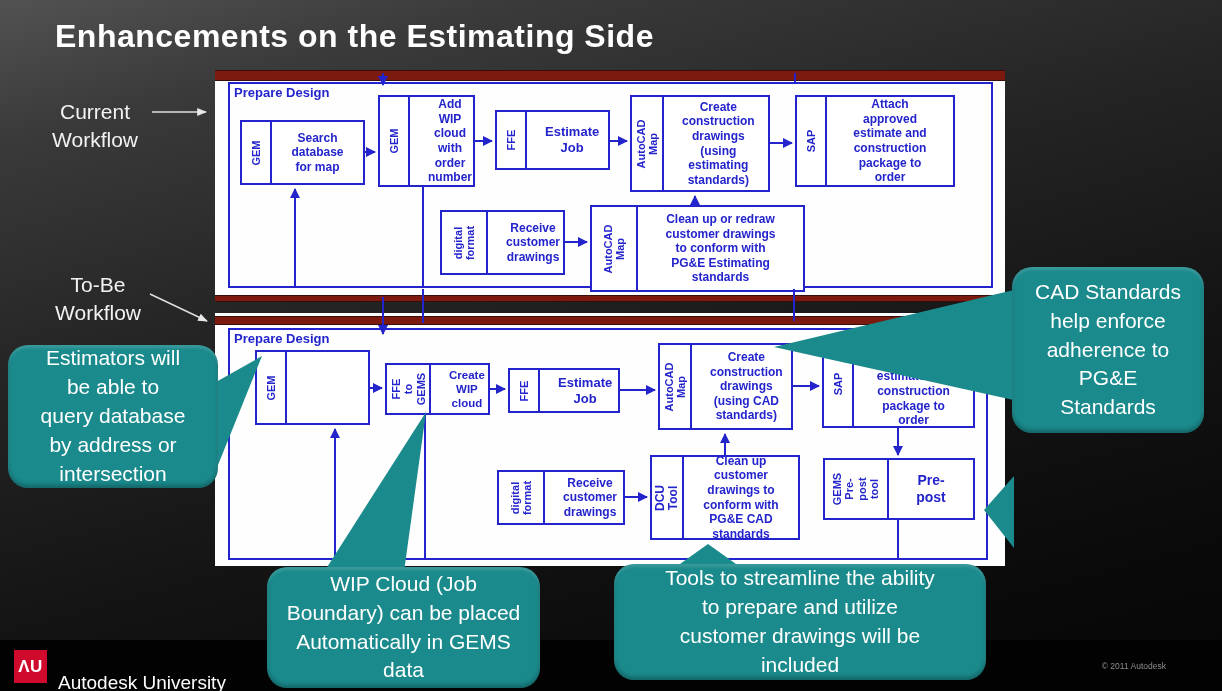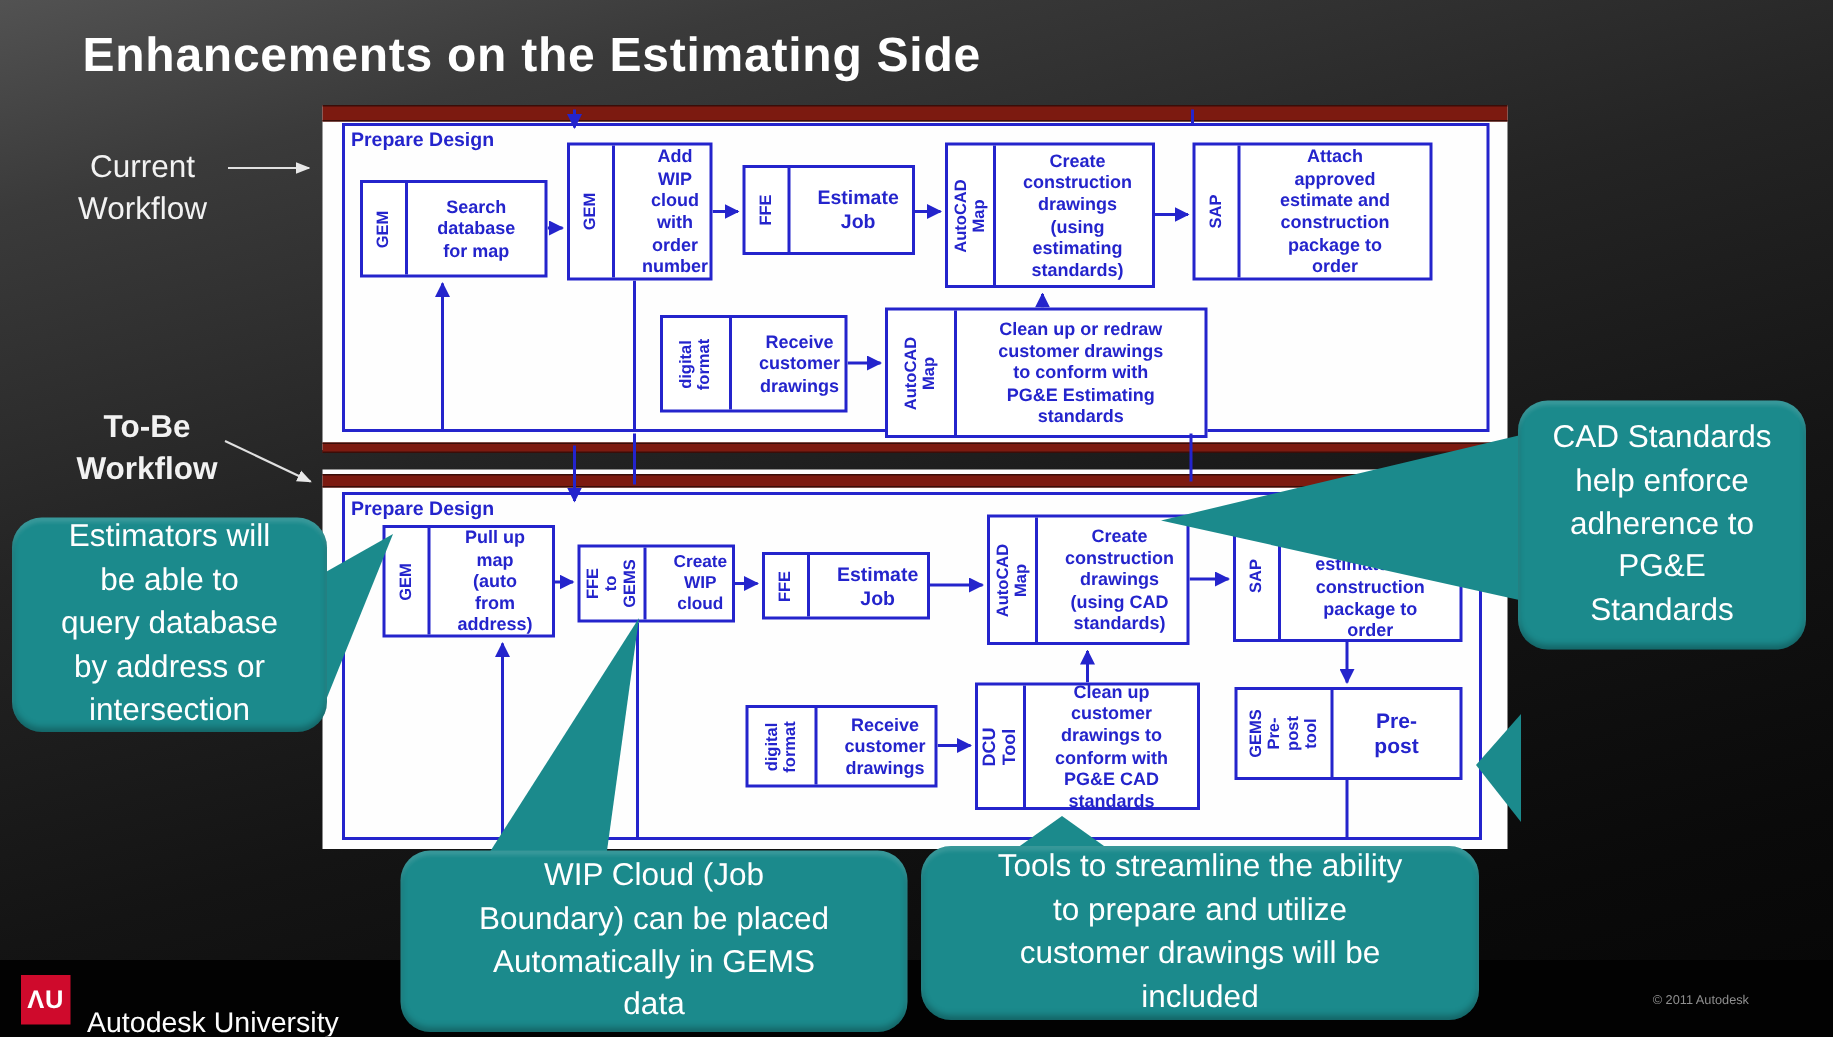--- a/index.html
+++ b/index.html
@@ -42,21 +42,21 @@
 </style>
 </head>
 <body>
 
 <div id="slide">
 
   <div class="title">Enhancements on the Estimating Side</div>
 
   <div class="wlabel pre" style="left:35px;top:98px;">Current
 Workflow</div>
-  <div class="wlabel pre" style="left:38px;top:271px;font-weight:bold;">To-Be
+  <div class="wlabel pre" style="left:38px;top:271px;">To-Be
 Workflow</div>
 
   <div class="panel" style="left:215px;top:70px;width:790px;height:230px;z-index:2;">
     <div class="maroonbar" style="top:0;height:9px;"></div>
     <div class="maroonbar" style="top:225px;height:5px;"></div>
 
     <svg class="psvg" width="790" height="230">
       <defs>
         <marker id="ab1" viewBox="0 0 10 10" refX="9" refY="5" markerWidth="5" markerHeight="5" orient="auto">
             <path d="M0,0L10,5L0,10Z" fill="#2424cc"></path>
@@ -174,24 +174,20 @@
     </svg>
 
     <div class="frame" style="left:13px;top:15px;width:756px;height:228px;">
       <div class="frame-label">Prepare Design</div>
     </div>
 
     <div class="box" style="left:40px;top:37px;width:115px;height:75px;">
       <div class="side" style="width:28px;">
           <span class="vtext">GEM</span>
         </div>
-      <div class="main">Pull up
-map (auto
-from
-address)</div>
     </div>
     <div class="box" style="left:170px;top:50px;width:105px;height:52px;">
       <div class="side" style="width:42px;">
           <span class="vtext">FFE to
 GEMS</span>
         </div>
       <div class="main" style="font-size:11.5px;">Create
 WIP
 cloud</div>
     </div>
@@ -283,21 +279,21 @@
   <div class="callout" style="left:8px;top:345px;width:210px;height:143px;">Estimators will
 be able to
 query database
 by address or
 intersection</div>
   <div class="callout" style="left:1012px;top:267px;width:192px;height:166px;">CAD Standards
 help enforce
 adherence to
 PG&amp;E
 Standards</div>
-  <div class="callout" style="left:267px;top:567px;width:338px;height:121px;">WIP Cloud (Job
+  <div class="callout" style="left:267px;top:567px;width:273px;height:121px;">WIP Cloud (Job
 Boundary) can be placed
 Automatically in GEMS
 data</div>
   <div class="callout" style="left:614px;top:564px;width:372px;height:116px;">Tools to streamline the ability
 to prepare and utilize
 customer drawings will be
 included</div>
 
   <div class="footer">
     <div class="aulogo">ΛU</div>

